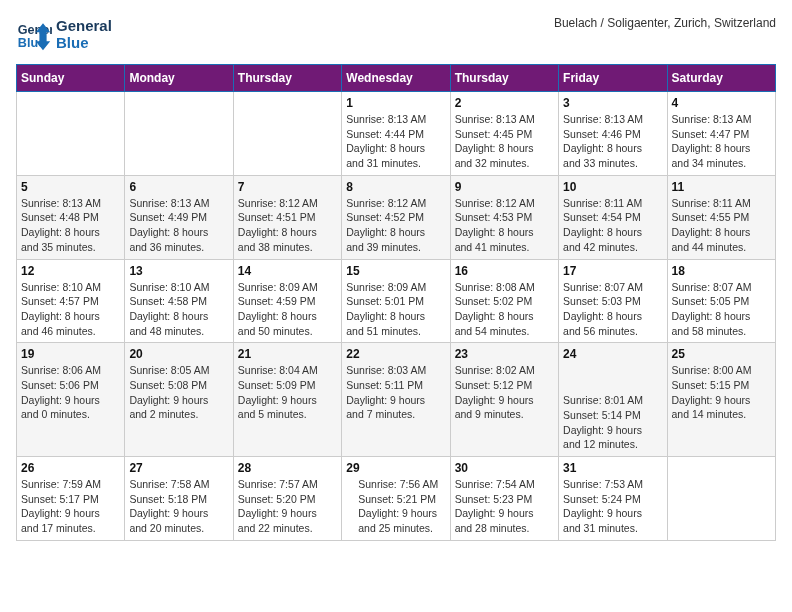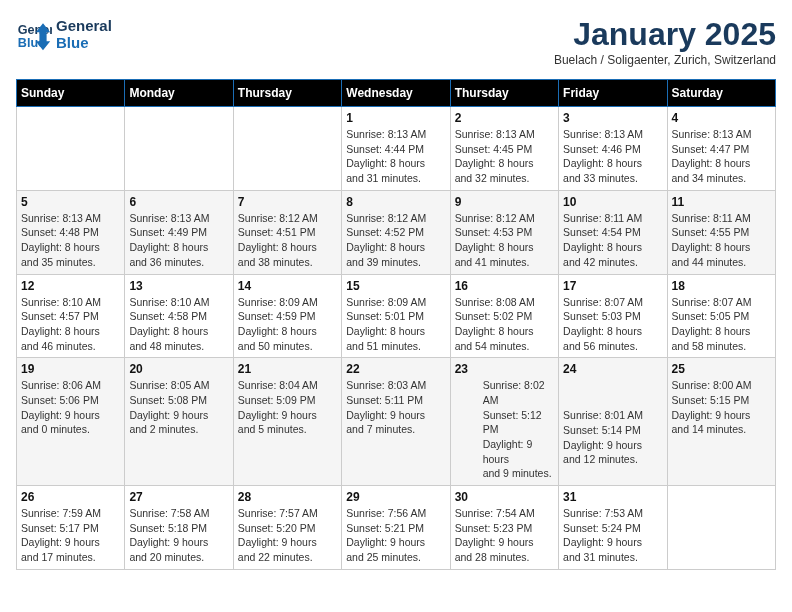--- a/index.html
+++ b/index.html
@@ -36,21 +36,21 @@
     .location-title {
       font-size: 12px;
       color: #333;
     }
     .calendar {
       width: 100%;
       border-collapse: collapse;
       font-size: 11px;
     }
     .calendar th {
-      background: #000000;
+      background: #701a75;
       color: #fff;
       padding: 6px 4px;
       text-align: left;
       font-weight: bold;
       font-size: 12px;
       border: 1px solid #1a6db5;
     }
     .calendar td {
       border: 1px solid #ccc;
       vertical-align: top;
@@ -86,21 +86,20 @@
       <text x="2" y="20" font-size="14" font-weight="bold" fill="#1a3a5c">General</text>
       <text x="2" y="34" font-size="14" font-weight="bold" fill="#1a6db5">Blue</text>
       <polygon points="30,8 38,18 34,18 34,28 38,28 30,38 22,28 26,28 26,18 22,18" fill="#1a6db5"></polygon>
     </svg>
     <div>
       <div style="font-size:15px;font-weight:bold;color:#1a3a5c;">General</div>
       <div style="font-size:15px;font-weight:bold;color:#1a6db5;">Blue</div>
     </div>
   </div>
   <div class="title-area">
-    <div class="month-title">January 2025</div>
     <div class="location-title">Buelach / Soligaenter, Zurich, Switzerland</div>
   </div>
 </div>
 
 <table class="calendar">
   <thead>
     <tr>
     <th>Sunday</th>
         <th>Monday</th>
         <th>Thursday</th>
@@ -270,21 +269,21 @@
         </td>
         <td>
           <div class="day-num">22</div>
           <div class="day-info" style="white-space: pre-line;">Sunrise: 8:03 AM
 Sunset: 5:11 PM
 Daylight: 9 hours
 and 7 minutes.</div>
         </td>
         <td>
           <div class="day-num">23</div>
-          <div class="day-info" style="white-space: pre-line; margin-left: 28px;">Sunrise: 8:02 AM
+          <div class="day-info" style="white-space: pre-line;">Sunrise: 8:02 AM
 Sunset: 5:12 PM
 Daylight: 9 hours
 and 9 minutes.</div>
         </td>
         <td>
           <div class="day-num">24</div>
           <div class="day-info" style="white-space: pre-line; margin-top: 32px;">Sunrise: 8:01 AM
 Sunset: 5:14 PM
 Daylight: 9 hours
 and 12 minutes.</div>
@@ -314,21 +313,21 @@
         </td>
         <td>
           <div class="day-num">28</div>
           <div class="day-info" style="white-space: pre-line;">Sunrise: 7:57 AM
 Sunset: 5:20 PM
 Daylight: 9 hours
 and 22 minutes.</div>
         </td>
         <td>
           <div class="day-num">29</div>
-          <div class="day-info" style="white-space: pre-line;">Sunrise: 7:56 AM
+          <div class="day-info" style="white-space: pre-line; margin-left: 12px;">Sunrise: 7:56 AM
 Sunset: 5:21 PM
 Daylight: 9 hours
 and 25 minutes.</div>
         </td>
         <td>
           <div class="day-num">30</div>
           <div class="day-info" style="white-space: pre-line;">Sunrise: 7:54 AM
 Sunset: 5:23 PM
 Daylight: 9 hours
 and 28 minutes.</div>

